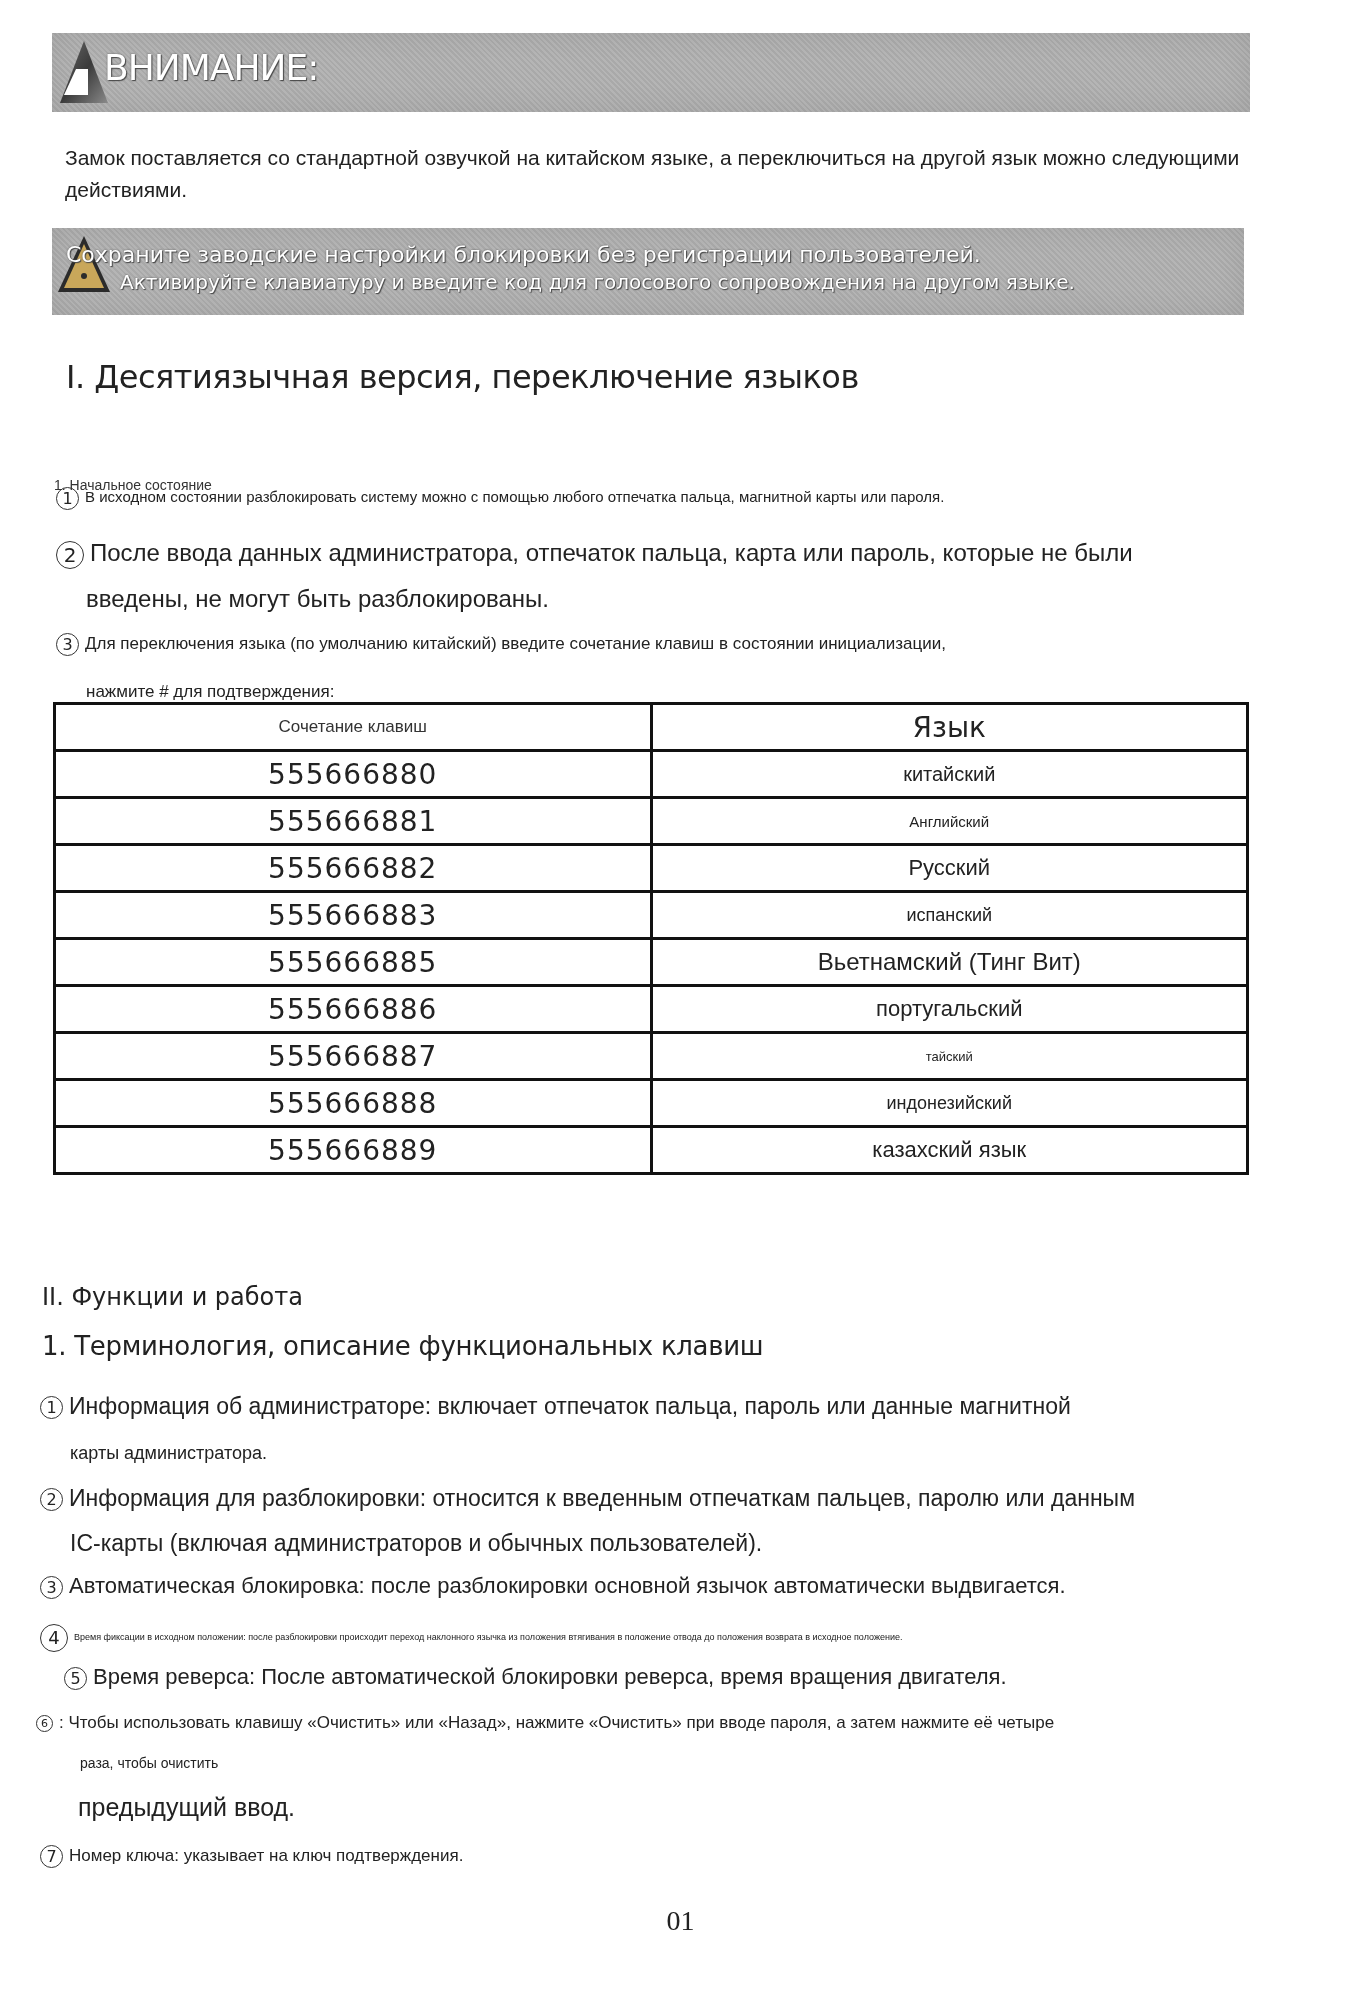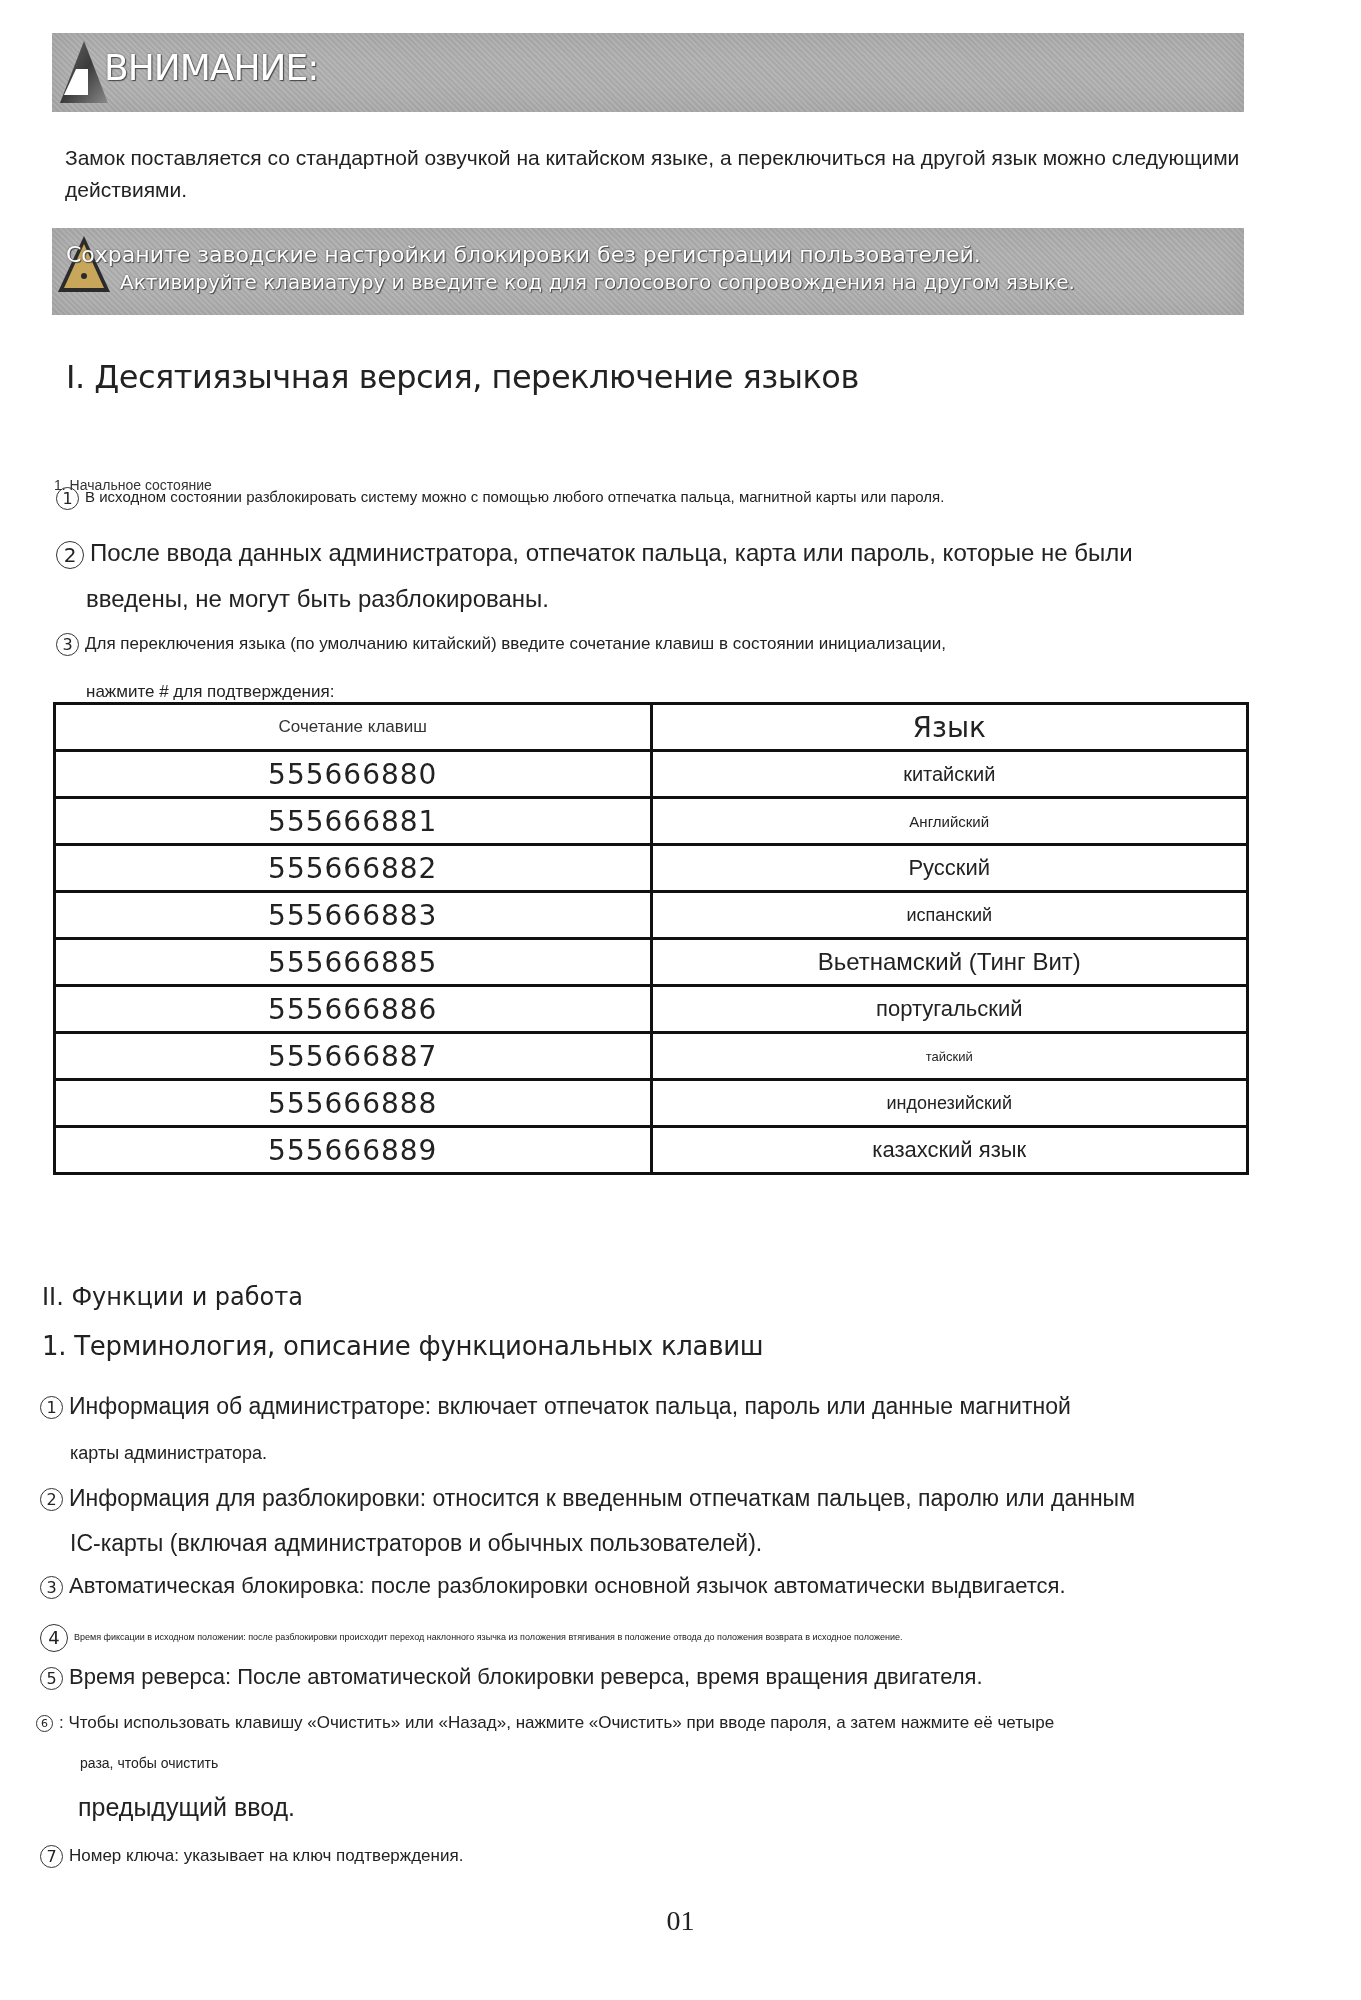--- a/index.html
+++ b/index.html
@@ -4,21 +4,21 @@
 <style>
   html, body { margin: 0; padding: 0; background: #ffffff; }
   body { width: 1361px; height: 2000px; position: relative; overflow: hidden;
          font-family: "Liberation Sans", "DejaVu Sans", sans-serif; color: #1a1a1a; }
   .abs { position: absolute; }
 
   
   .banner { position: absolute; left: 52px; width: 1192px;
             background: repeating-linear-gradient(45deg, #a9a9a9 0 2px, #b5b5b5 2px 4px);
             box-shadow: inset 0 0 30px rgba(0,0,0,0.08); }
-  .banner1 { top: 33px; height: 79px; }
+  .banner1 { top: 33px; height: 79px; padding-left: 6px; }
   .banner2 { top: 228px; height: 87px; }
   .warn-tri { position: absolute; }
   .banner-title { position: absolute; left: 52px; top: 14px; font-size: 36px; color: #ffffff;
                   font-family: "DejaVu Sans", sans-serif; letter-spacing: -1px;
                   text-shadow: 0 0 2px #555, 1px 1px 1px #444; }
   .banner2-line { position: absolute; color: #ffffff; font-size: 22px; white-space: nowrap;
                   font-family: "DejaVu Sans", sans-serif;
                   text-shadow: 0 0 2px #555, 1px 1px 1px #444; }
 
   .intro { left: 65px; top: 142px; width: 1180px; font-size: 21px; line-height: 32px; color: #222; }
@@ -55,21 +55,21 @@
   .h2 { left: 42px; top: 1283px; font-size: 24px; color: #222; font-family: "DejaVu Sans", sans-serif; }
   .h3 { left: 42px; top: 1331px; font-size: 26px; color: #222; font-family: "DejaVu Sans", sans-serif; letter-spacing: -0.3px; }
 
   .item { position: absolute; left: 40px; white-space: nowrap; color: #222; }
   .i1 { top: 1393px; font-size: 23px; }
   .i1c { top: 1443px; left: 70px; font-size: 18px; }
   .i2 { top: 1485px; font-size: 23px; }
   .i2c { top: 1530px; left: 70px; font-size: 23px; }
   .i3 { top: 1573px; font-size: 22px; }
   .i4 { top: 1624px; font-size: 9px; }
-  .i5 { top: 1664px; font-size: 22px; }
+  .i5 { top: 1664px; font-size: 22px; margin-left: 24px; }
   .i6 { top: 1713px; left: 36px; font-size: 17px; }
   .i6c { top: 1755px; left: 80px; font-size: 14px; }
   .i6d { top: 1793px; left: 78px; font-size: 25px; }
   .i7 { top: 1845px; font-size: 17px; }
 
   .pagenum { left: 0; width: 1361px; top: 1905px; text-align: center; font-size: 28px;
              font-family: "Liberation Serif", serif; color: #222; }
 </style>
 </head>
 <body>

